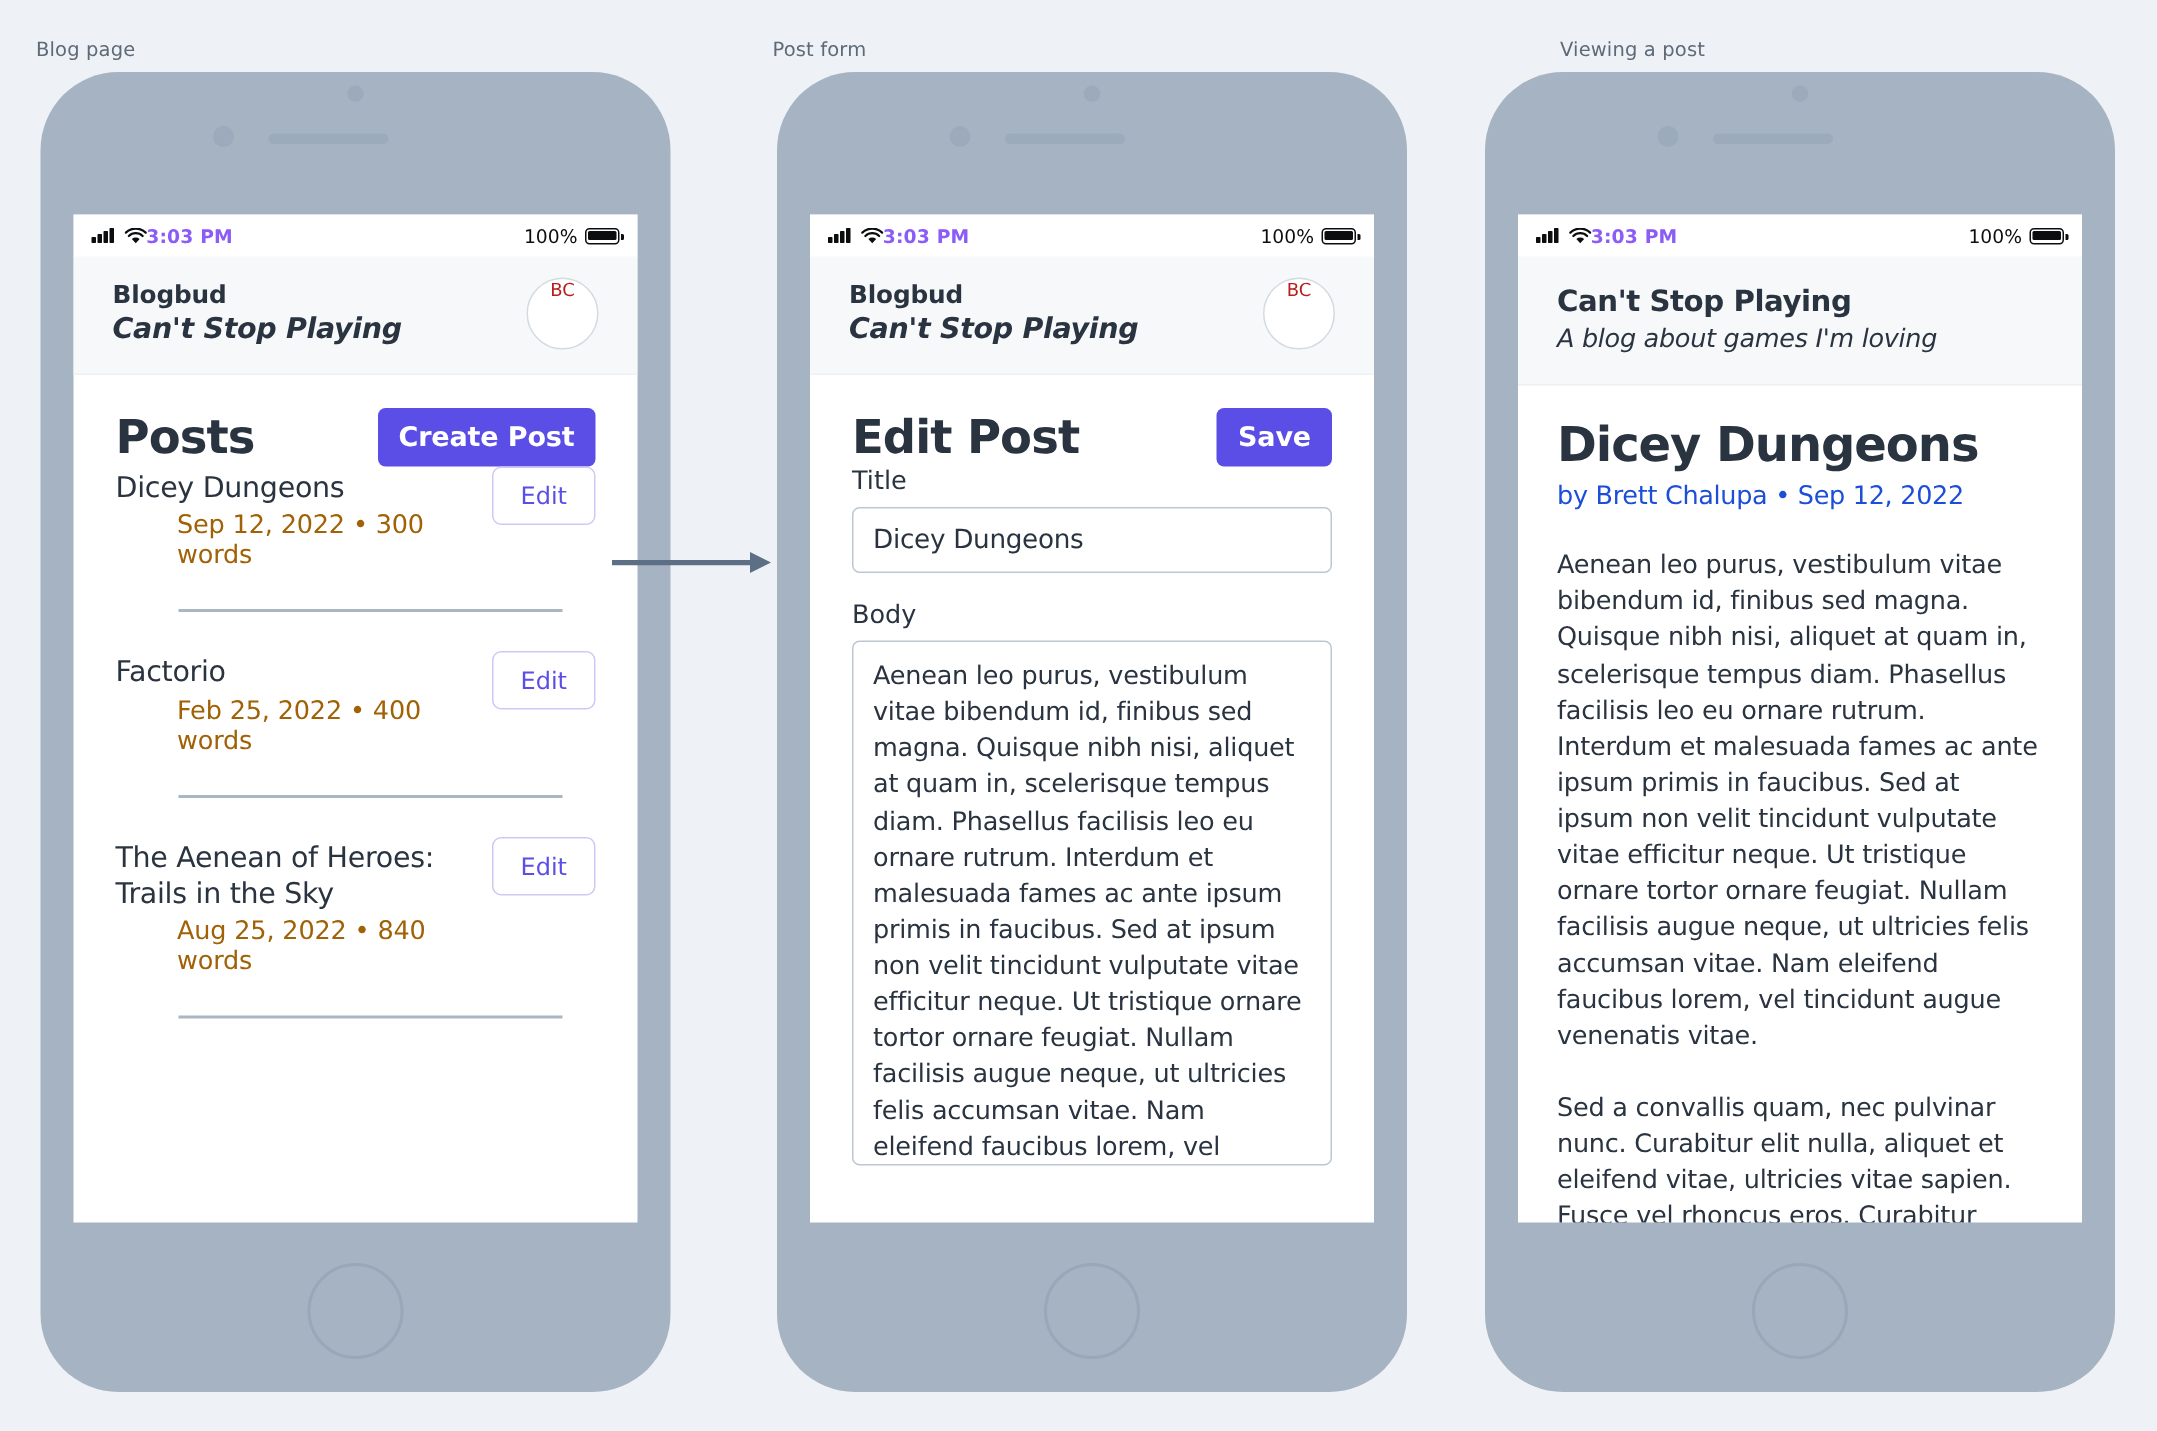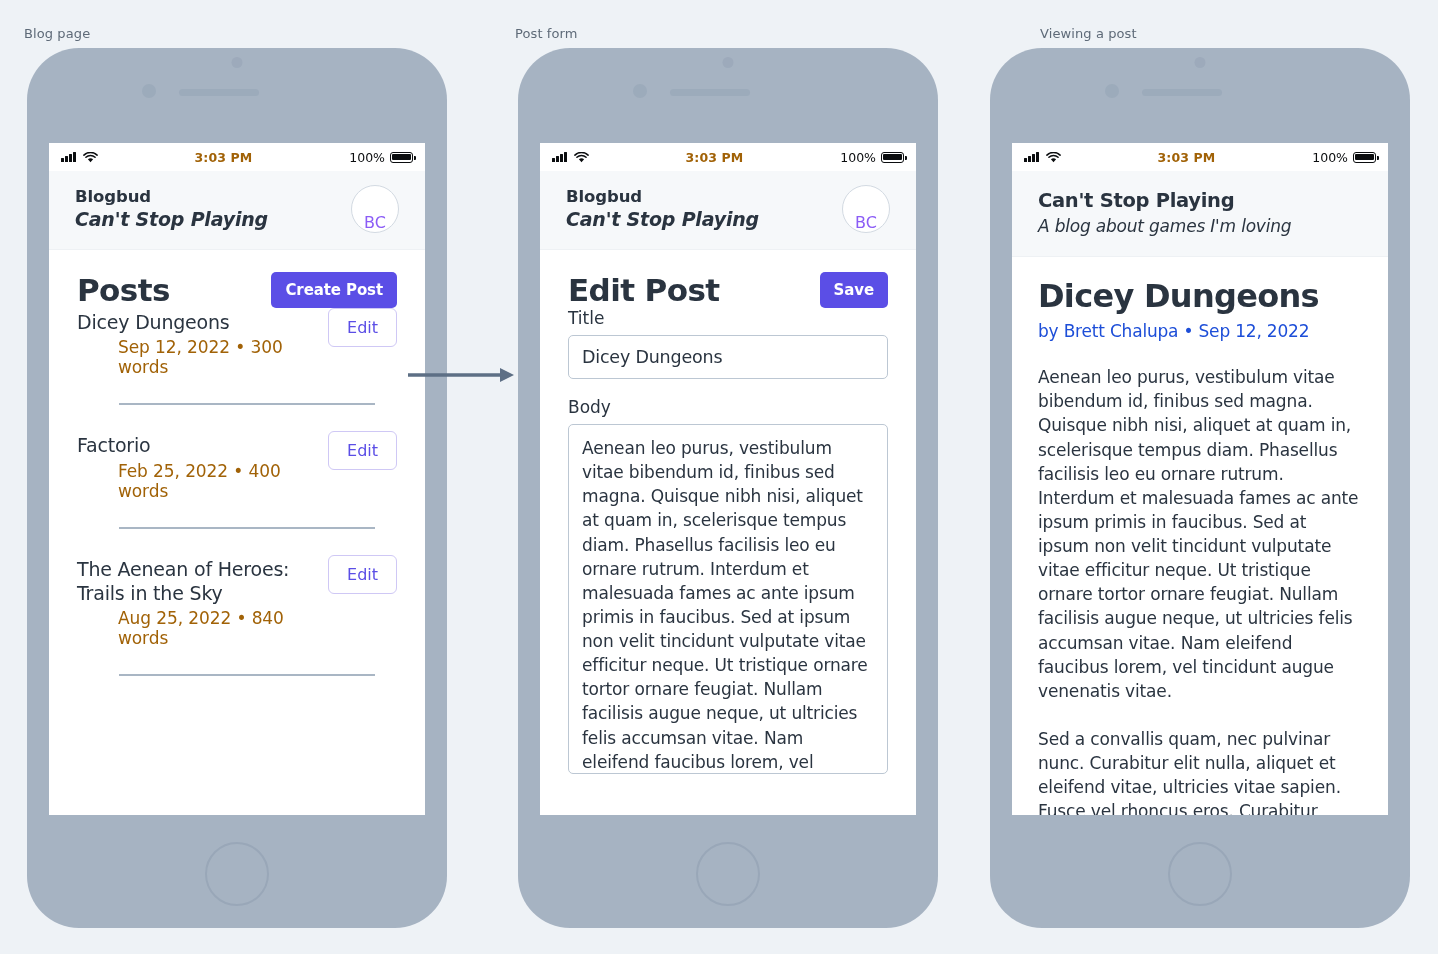--- a/index.html
+++ b/index.html
@@ -56,21 +56,21 @@
     background: #ffffff;
     overflow: hidden;
   }
 
   
   .statusbar {
     height: 28px; display: flex; align-items: center;
     padding: 0 12px; background: #ffffff;
   }
   .sb-left { display: flex; align-items: center; gap: 7px; }
-  .sb-center { flex: 1; text-align: center; font-size: 12.5px; font-weight: 700; color: #a16207; letter-spacing: .1px;}
+  .sb-center { flex: 1; font-size: 12.5px; font-weight: 700; color: #8b5cf6; letter-spacing: .1px;}
   .sb-right { display: flex; align-items: center; gap: 5px; }
   .sb-pct { font-size: 12.5px; font-weight: 400; color: #0b0d0f; }
   .bars { display: flex; align-items: flex-end; gap: 1.5px; height: 10px; }
   .bars i { display:block; width: 2.5px; background: #0b0d0f; border-radius: .5px; }
   .bars i:nth-child(1){height:4px}.bars i:nth-child(2){height:6px}
   .bars i:nth-child(3){height:8px}.bars i:nth-child(4){height:10px}
   .battery {
     width: 23px; height: 11px; border: 1.5px solid #0b0d0f;
     border-radius: 3px; position: relative; padding: 1.2px;
   }
@@ -86,35 +86,35 @@
     padding: 14px 26px 16px 26px;
     display: flex; align-items: center; justify-content: space-between;
     border-bottom: 1px solid #eef1f4;
   }
   .appbar-titles { line-height: 1.28; }
   .brand { font-size: 16.5px; font-weight: 700; color: #2a3440; letter-spacing: -.1px; }
   .tagline { font-size: 19px; font-style: italic; font-weight: 600; color: #2a3440; letter-spacing: -.2px; }
   .avatar {
     width: 48px; height: 48px; border-radius: 50%;
     border: 1.5px solid #d3dae2; background: #fff;
-    display: flex; align-items: flex-end; justify-content: center;
-    font-size: 16px; color: #8b5cf6; font-weight: 500;
+    display: flex; align-items: flex-start; justify-content: center;
+    font-size: 12px; color: #b91c1c; font-weight: 500;
     flex: 0 0 auto;
   }
 
   
   .content { padding: 22px 28px 0 28px; }
   .row-head {
     display: flex; align-items: center; justify-content: space-between;
   }
   .page-title { font-size: 31px; font-weight: 800; color: #2a3440; letter-spacing: -.6px; }
   .btn-primary {
     background: #5b4ee6; color: #fff; border: none;
     border-radius: 5px; padding: 9px 14px;
-    font-size: 15px; font-weight: 700;
+    font-size: 18px; font-weight: 700;
     font-family: inherit; cursor: pointer; letter-spacing: -.1px;
   }
   .btn-outline {
     background: #fff; color: #5b4ee6;
     border: 1.5px solid #cfc8f5; border-radius: 6px;
     padding: 9px 18px; font-size: 16px; font-family: inherit;
     cursor: pointer; flex: 0 0 auto;
   }
 
   .post-item { display: flex; align-items: flex-start; justify-content: space-between; gap: 10px; }

